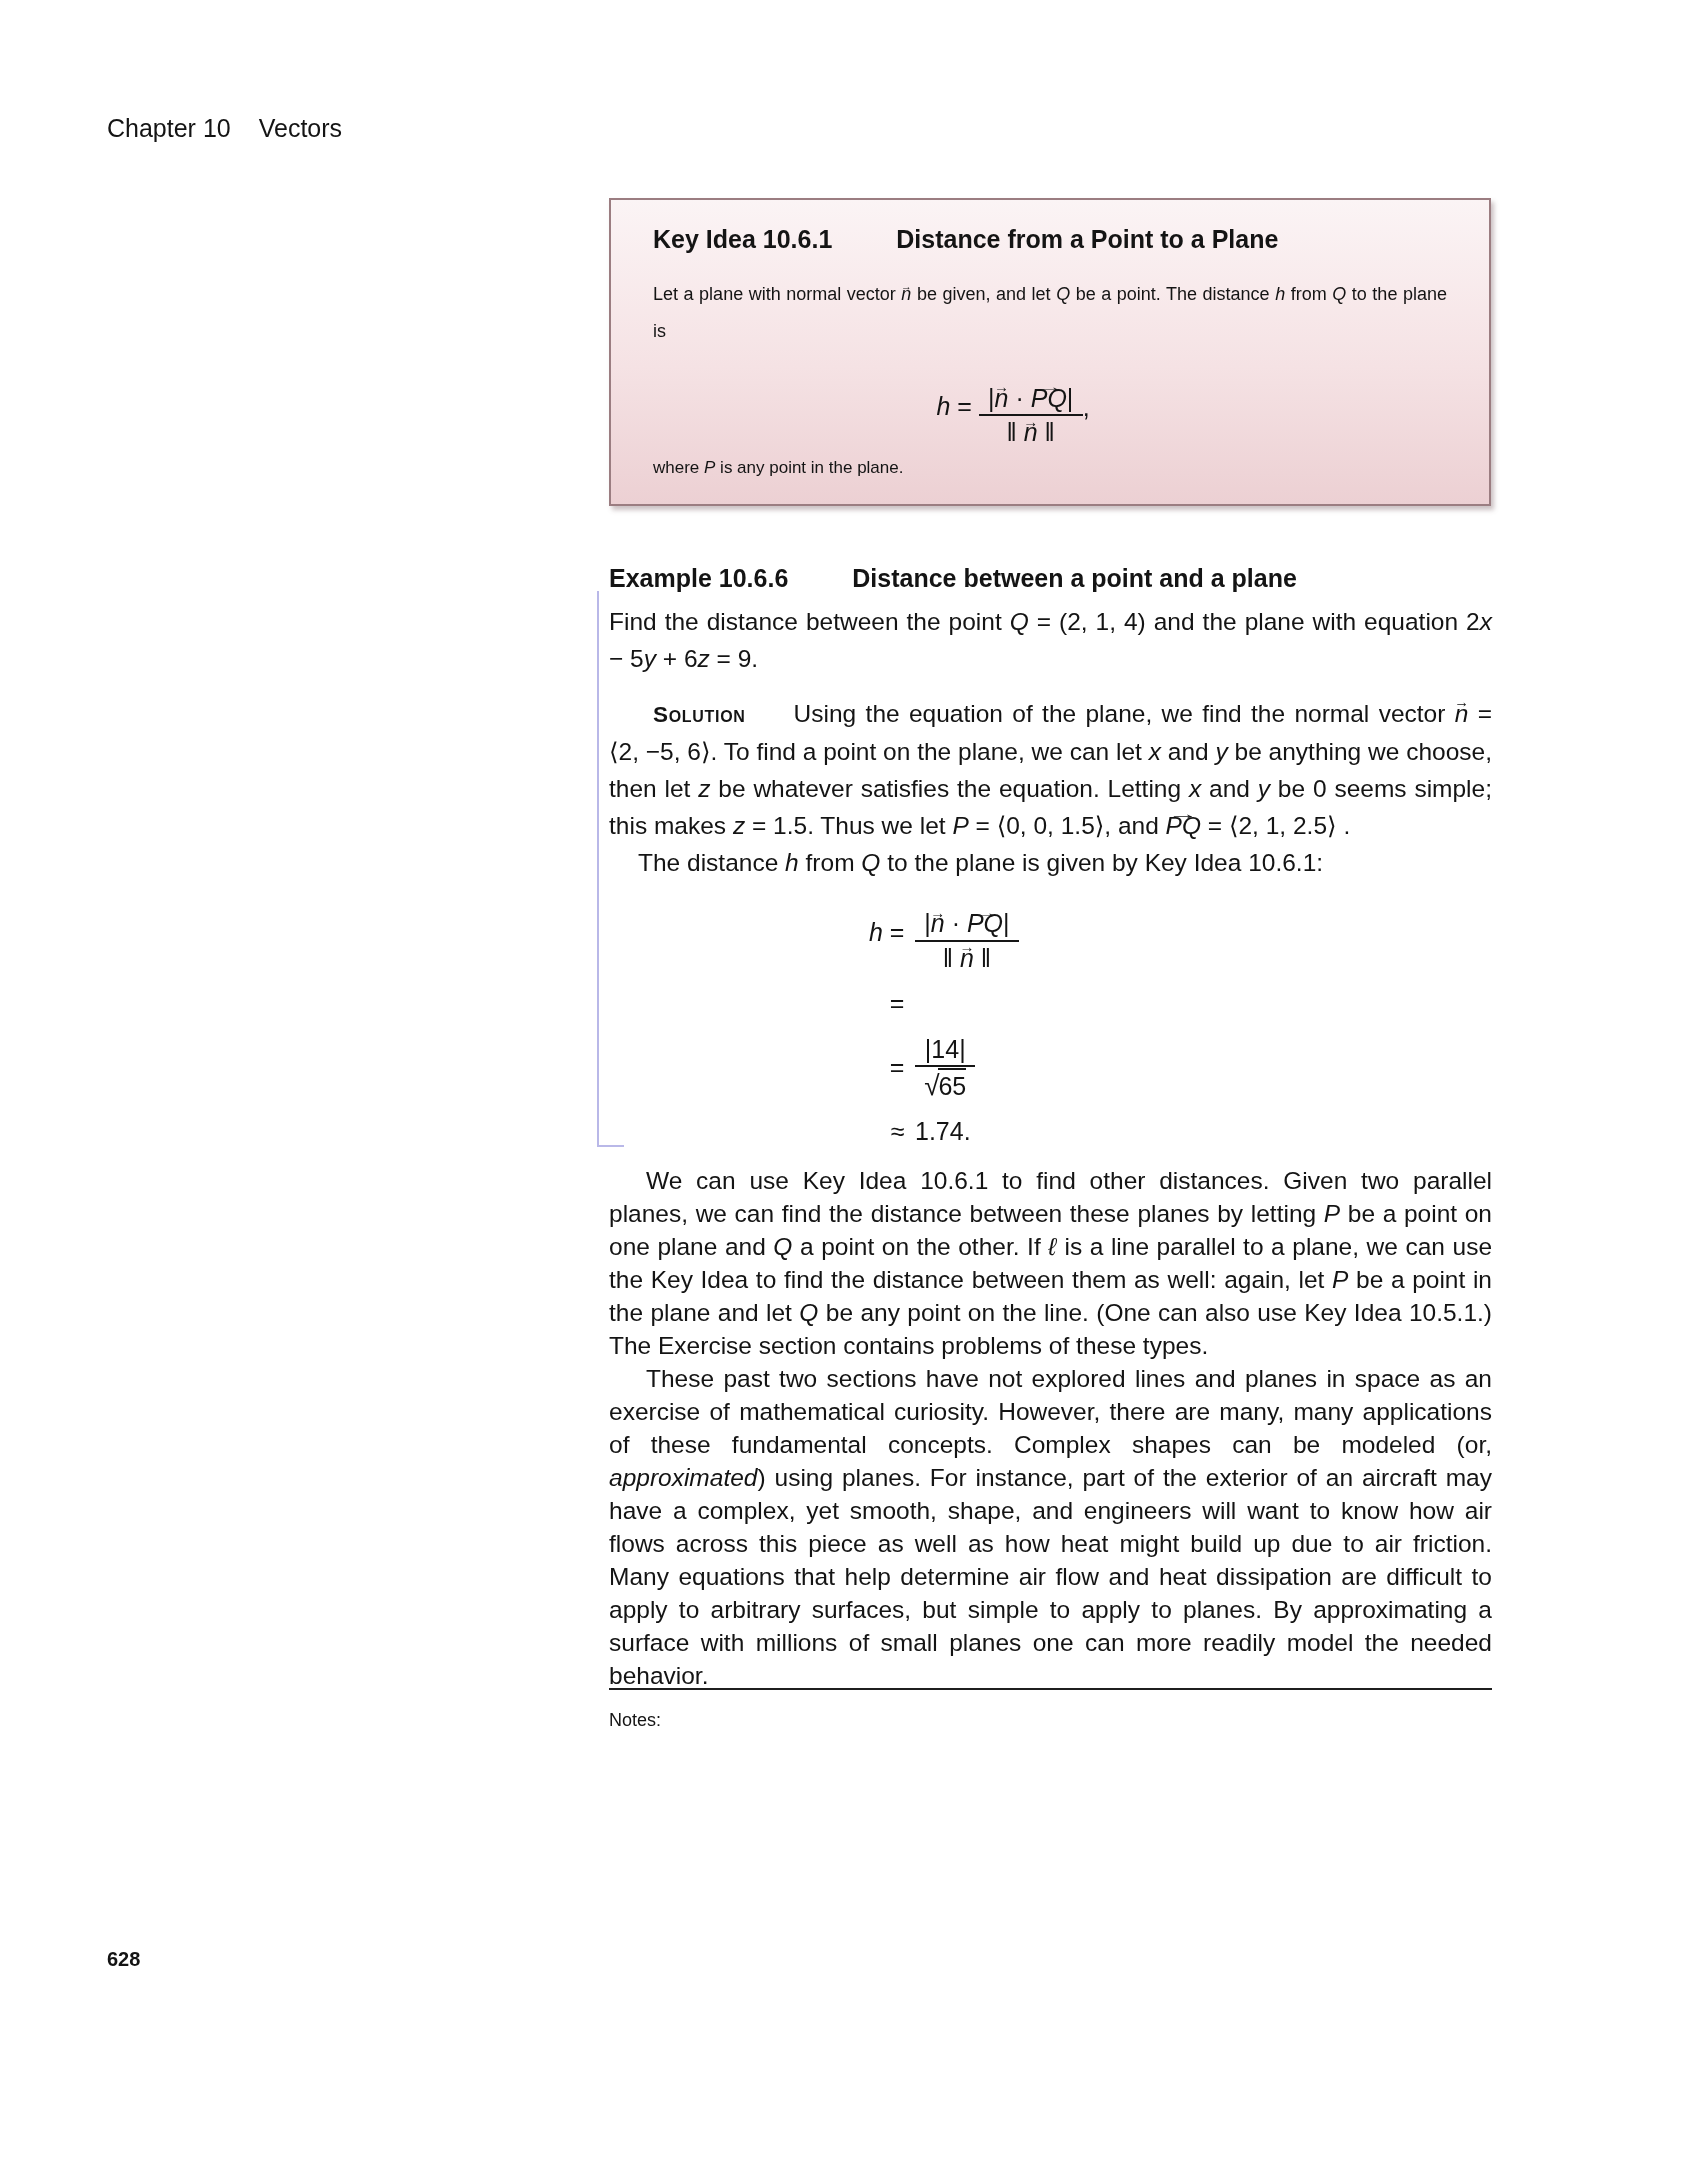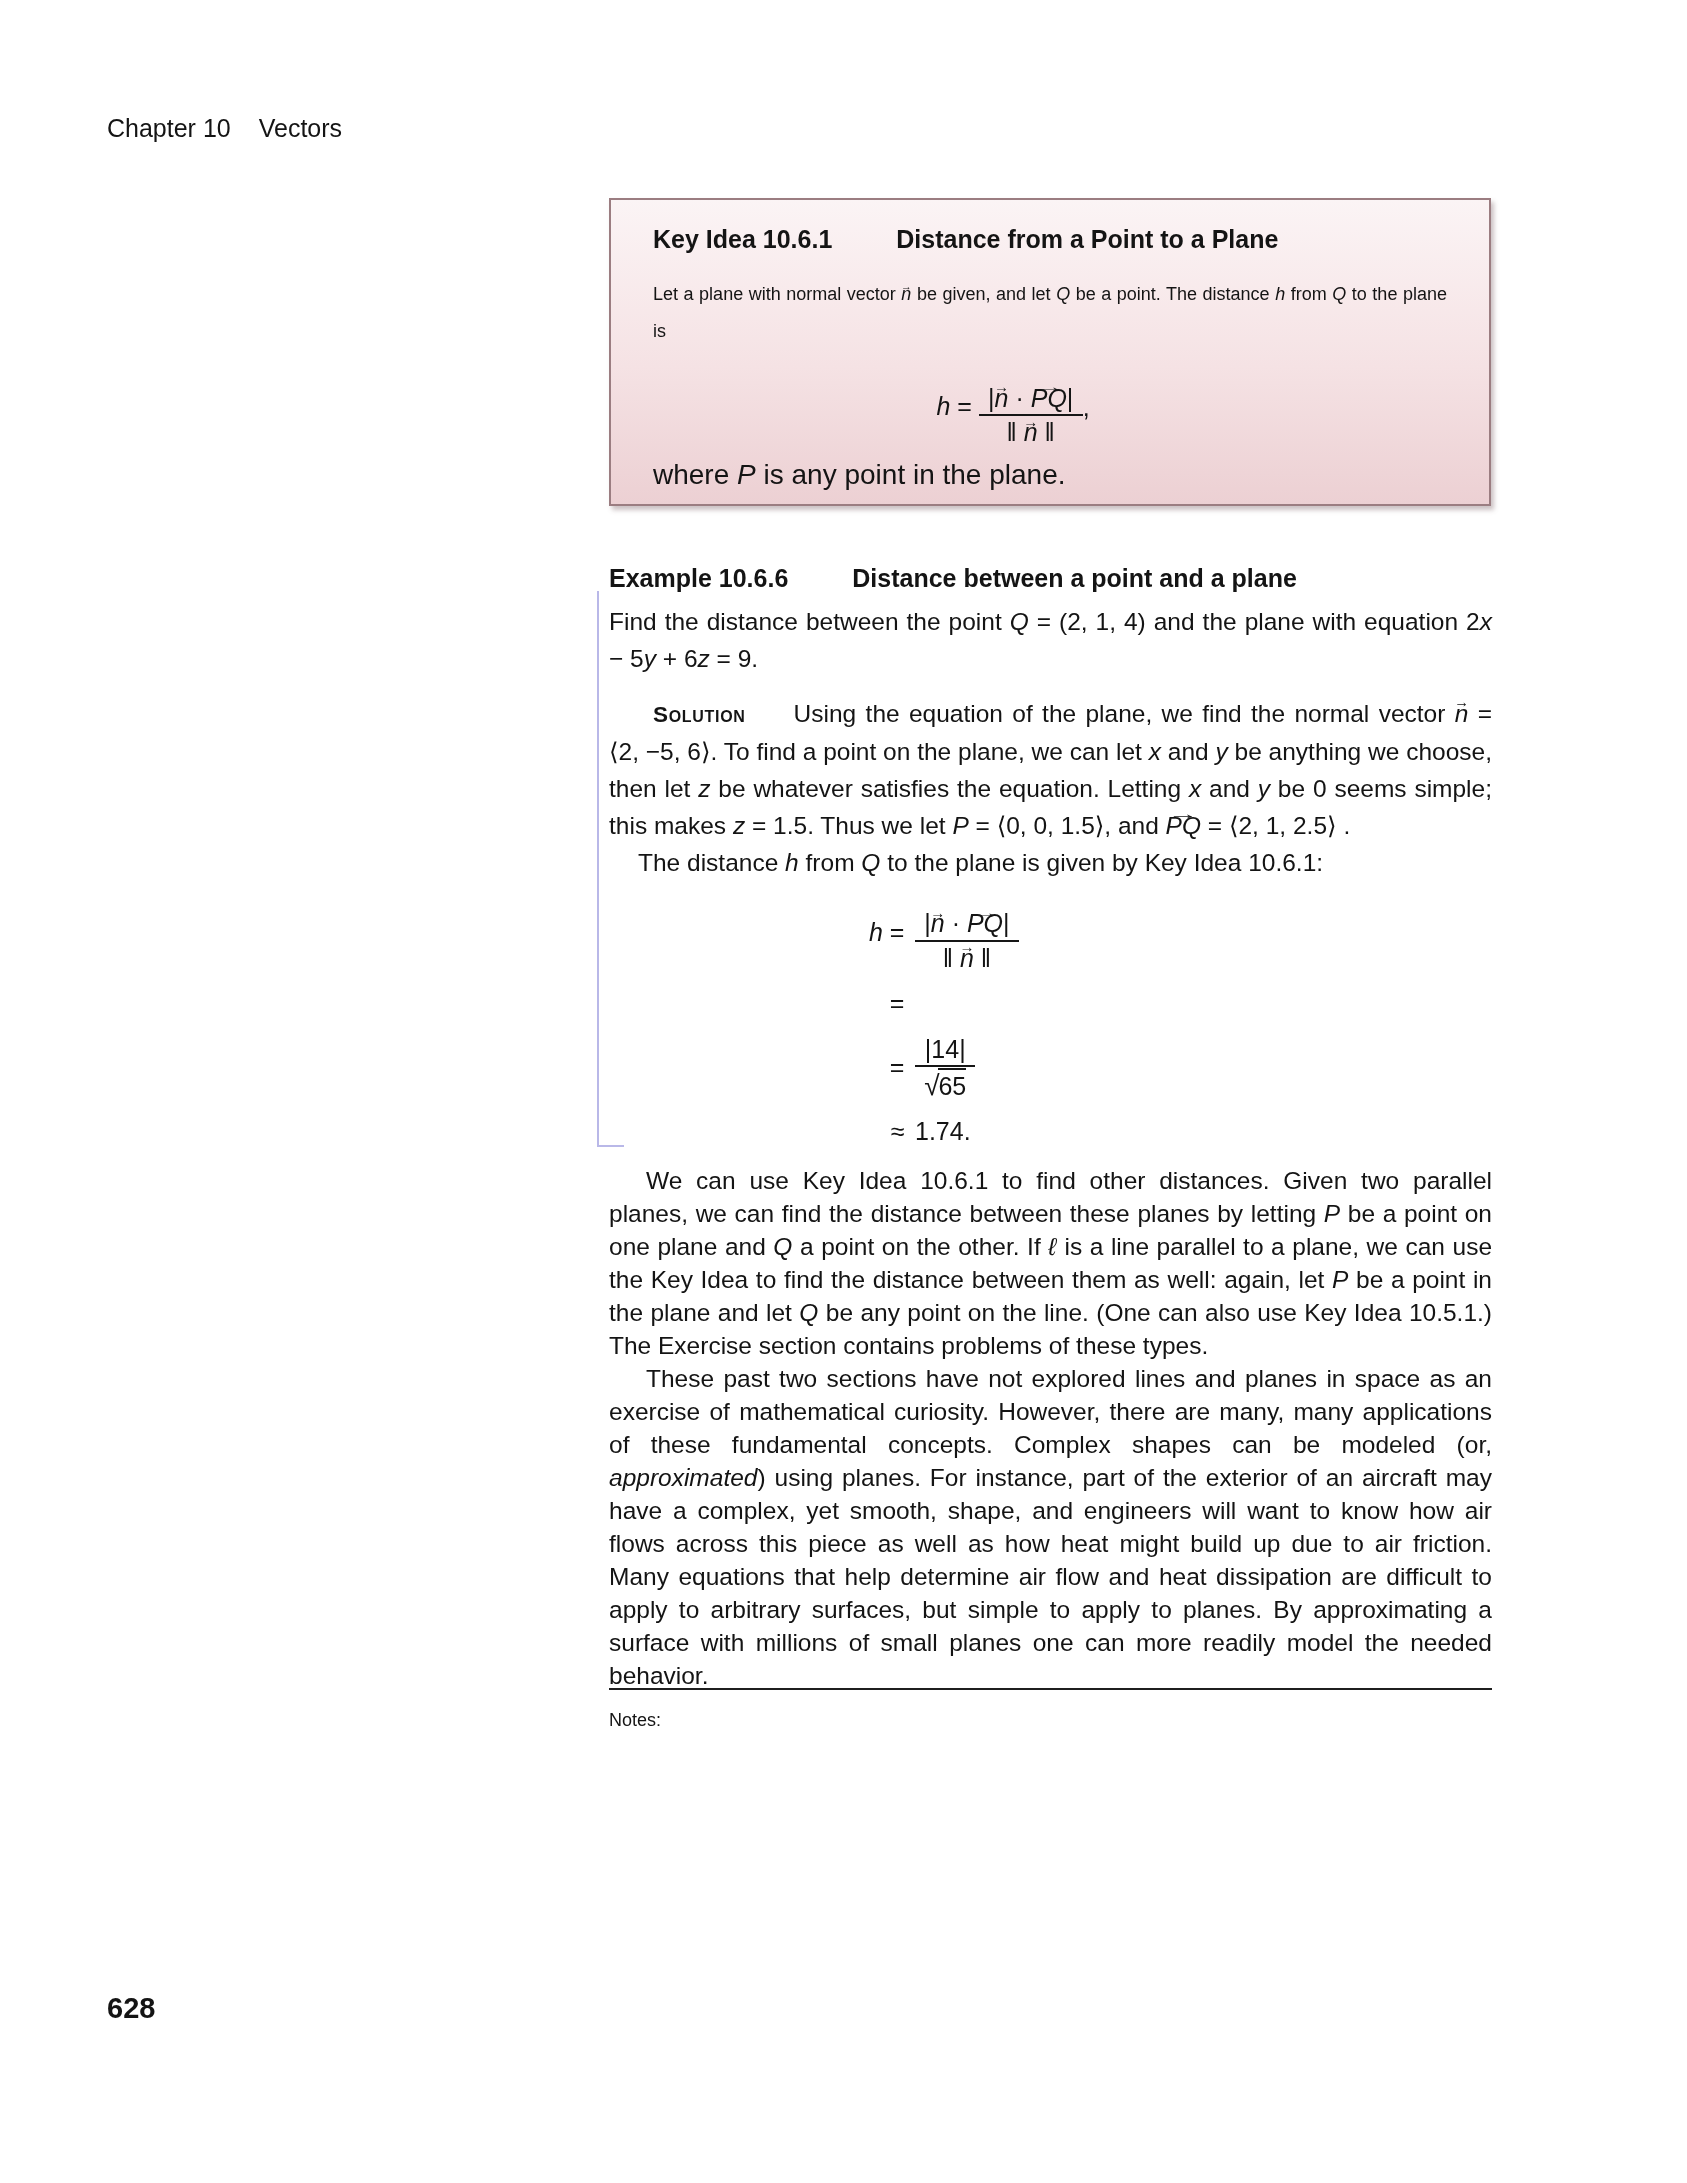--- a/index.html
+++ b/index.html
@@ -2,34 +2,34 @@
 <html style="font-size:10.6px"><head>
 <meta charset="utf-8">
 <style>
   html,body{margin:0;padding:0;background:#ffffff;}
   .page{position:relative;width:1687px;height:2183px;background:#ffffff;
         font-family:"Liberation Sans",sans-serif;color:#141414;overflow:hidden;}
 
   
   .running-header{position:absolute;left:107px;top:114px;font-size:25px;}
   .running-header .sec{margin-left:28px;}
-  .page-number{position:absolute;left:107px;top:1992px;font-size:29px;font-weight:bold;}
+  .page-number{position:absolute;left:107px;top:1948px;font-size:20px;font-weight:bold;}
 
   
   .key-idea{position:absolute;left:609px;top:198px;width:882px;height:308px;
             box-sizing:border-box;border:2.6px solid #9b7d81;
             background:linear-gradient(180deg,#fbf4f5 0%,#f5e2e4 55%,#ecd0d3 100%);
             box-shadow:3.3px 4px 4.6px rgba(110,80,85,.35);
             padding:22.5px 42px 0 42px;}
   .ki-title{font-size:25px;font-weight:bold;line-height:33px;}
   .ki-title .gap{display:inline-block;width:64px;}
   .ki-body{margin-top:20px;font-size:18px;line-height:37px;text-align:justify;}
   .ki-formula{margin-top:14.6px;display:flex;justify-content:center;align-items:center;
               font-size:25px;transform:translateX(-37px);}
-  .ki-footer{margin-top:8px;font-size:28px;line-height:37px;}
+  .ki-footer{margin-top:1px;font-size:17px;line-height:37px;}
 
   
   .it{font-style:italic;}
   .sc{font-variant:small-caps;font-weight:bold;letter-spacing:0.7px;}
   .vec{font-style:italic;position:relative;display:inline-block;}
   .vec::after{content:"→";font-style:normal;position:absolute;top:-0.70em;left:50%;
               transform:translateX(-50%);font-size:0.60em;}
   .vecw::after{transform:translateX(-50%) scaleX(2.1);}
   .frac{display:inline-block;text-align:center;vertical-align:middle;}
   .num,.den{display:block;padding:1.3px 9.3px;font-size:25px;line-height:30px;}

